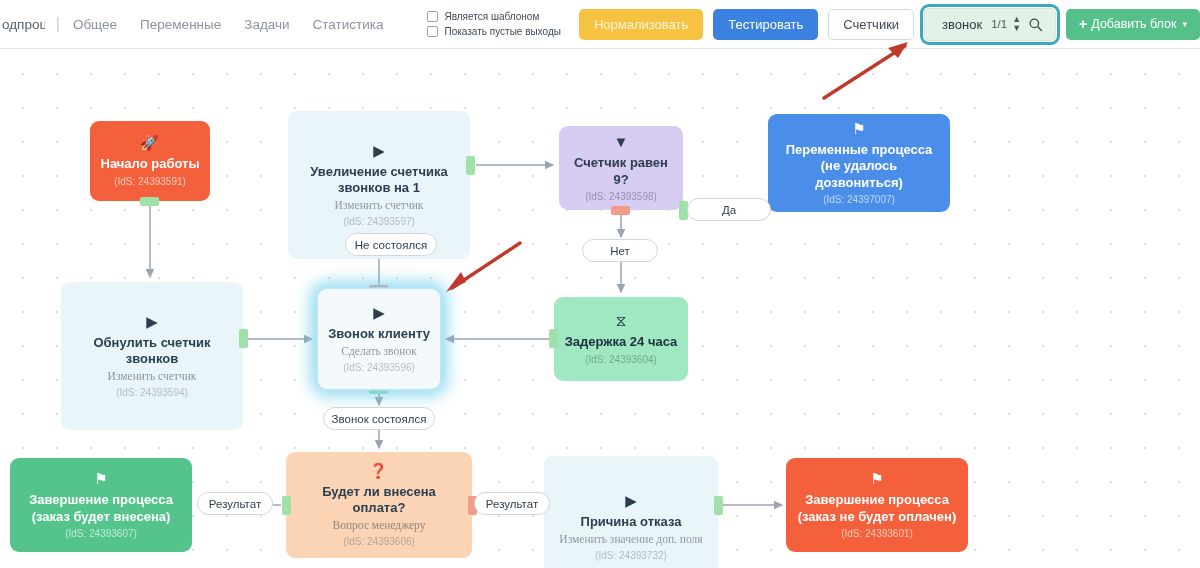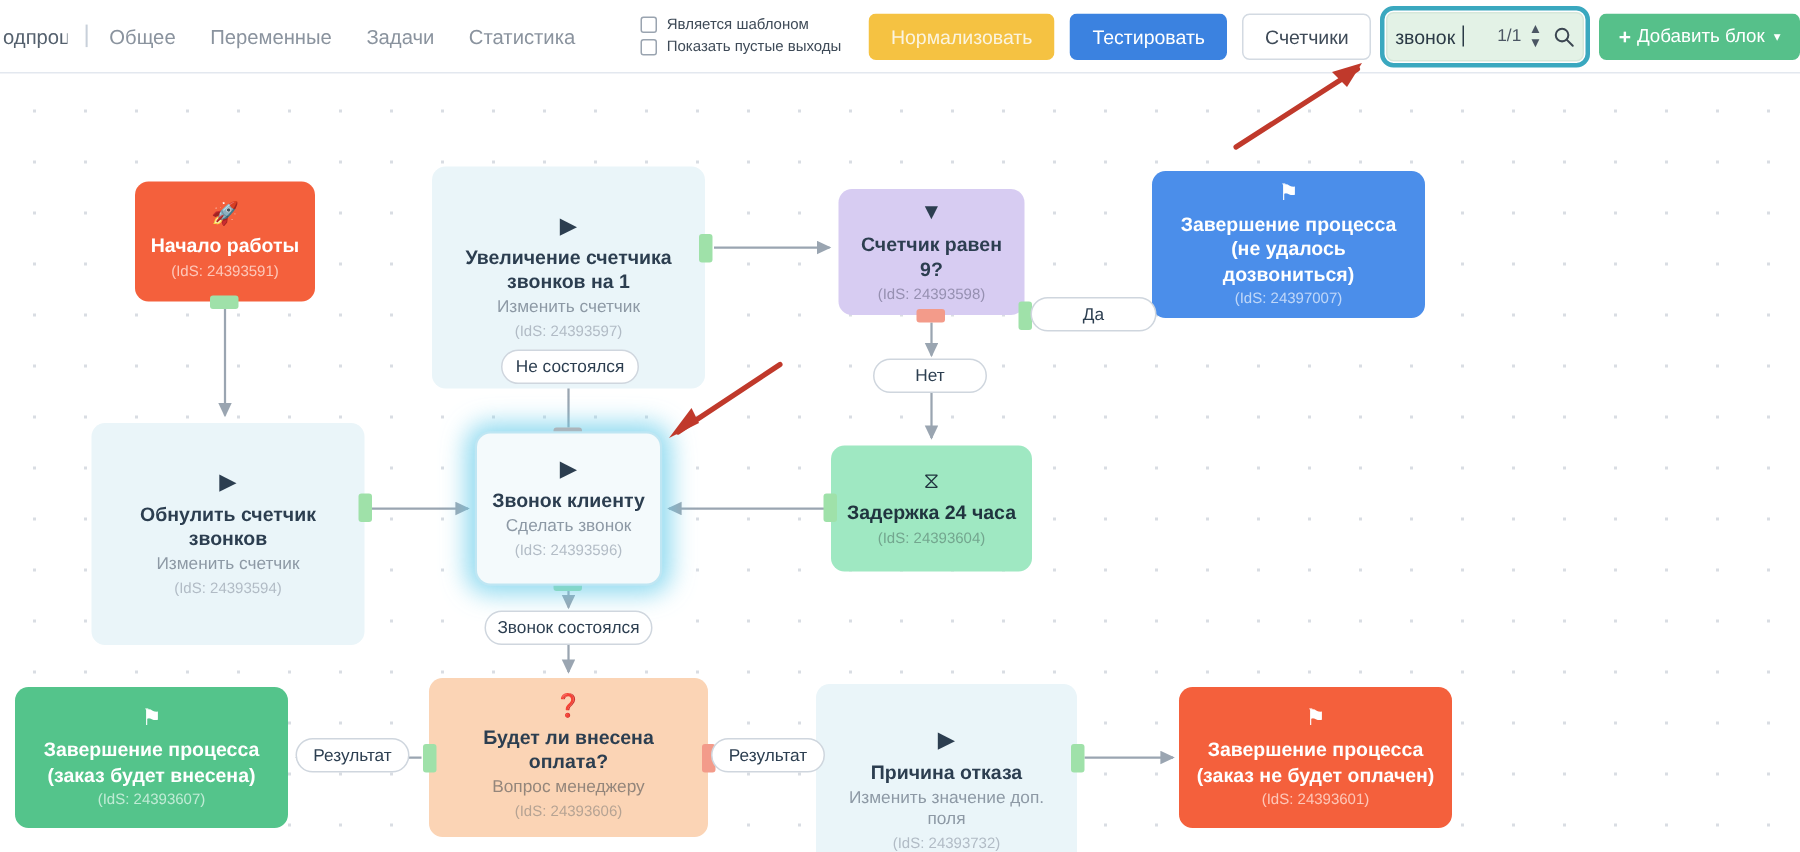--- a/index.html
+++ b/index.html
@@ -45,21 +45,21 @@
   .btn-norm{ background:#f5c242; color:#fbf4df; }
   .btn-count{ background:#fff; color:#3e4a57; border:1px solid #d3dae2; }
   .btn-add{ background:#56c08a; color:#fff; font-size:12.5px; padding:0 12px; }
   .btn-add .plus{ font-size:14px; margin-right:4px; font-weight:700; }
   .btn-add .caret{ margin-left:6px; font-size:9px; }
 
   .searchbox{
     height:33px; width:132px; border-radius:5px;
     background:#e3f2e6; border:1px solid #d6e7da;
     outline:3px solid #3aa8bf; outline-offset:1px;
-    display:flex; align-items:center; padding:0 5px; gap:4px; position:relative;
+    display:flex; align-items:center; padding:0 17px; gap:4px; position:relative;
   }
   .searchbox .sval{ font-size:13px; color:#2b3a46; white-space:nowrap; }
   .caret-bar{
     display:inline-block; width:1px; height:14px; background:#2b3a46; margin-left:1px;
   }
   .scount{ margin-left:auto; font-size:11.5px; color:#4b5663; white-space:nowrap; }
   .spin{ font-size:9px; color:#4b5663; margin:0 3px 0 1px; line-height:1; }
   .mag{ width:15px; height:15px; flex:none; }
 
   
@@ -72,21 +72,21 @@
   }
   #edges{ position:absolute; left:0; top:0; width:1200px; height:519px; }
 
   .node{
     position:absolute; border-radius:9px; text-align:center;
     display:flex; flex-direction:column; align-items:center; justify-content:center;
     padding:6px 8px; z-index:5;
   }
   .node .ico{ font-size:15px; line-height:1; margin-bottom:6px; }
   .node .ttl{ font-size:13px; font-weight:700; line-height:1.26; }
-  .node .sub{ font-size:11.5px; margin-top:3px; line-height:1.2; }
+  .node .sub{ font-size:11.5px; margin-top:3px; line-height:1.2;font-family:Liberation Serif, serif; }
   .node .ids{ font-size:10px; margin-top:3px; opacity:.85; }
 
   .n-light{ background:#eaf5f9; color:#2c3e50; }
   .n-light .sub{ color:#8d99a5; }
   .n-light .ids{ color:#a8b2bd; }
   .n-red{ background:#f4603c; color:#fff; }
   .n-red .ids{ color:#ffd9ce; }
   .n-purple{ background:#d7ccf2; color:#2c3e50; }
   .n-purple .ids{ color:#8b86a6; }
   .n-blue{ background:#4b8eea; color:#fff; }
@@ -223,21 +223,21 @@
   <div class="node n-purple" style="left:559px;top:77px;width:124px;height:84px;">
     <div class="ico">▼</div>
     <div class="ttl">Счетчик равен 9?</div>
     <div class="ids">(IdS: 24393598)</div>
   </div>
   <div class="handle h-green h-h" style="left:679px;top:152px;"></div>
   <div class="handle h-red h-v" style="left:611px;top:157px;"></div>
 
   <div class="node n-blue" style="left:768px;top:65px;width:182px;height:98px;">
     <div class="ico">⚑</div>
-    <div class="ttl">Завершение процесса (не удалось дозвониться)</div>
+    <div class="ttl">Переменные процесса (не удалось дозвониться)</div>
     <div class="ids">(IdS: 24397007)</div>
   </div>
 
   <div class="node n-light" style="left:61px;top:233px;width:182px;height:148px;">
     <div class="ico">▶</div>
     <div class="ttl">Обнулить счетчик звонков</div>
     <div class="sub">Изменить счетчик</div>
     <div class="ids">(IdS: 24393594)</div>
   </div>
   <div class="handle h-green h-h" style="left:239px;top:280px;"></div>
@@ -282,21 +282,21 @@
   <div class="handle h-green h-h" style="left:714px;top:447px;"></div>
 
   <div class="node n-red" style="left:786px;top:409px;width:182px;height:94px;">
     <div class="ico">⚑</div>
     <div class="ttl">Завершение процесса (заказ не будет оплачен)</div>
     <div class="ids">(IdS: 24393601)</div>
   </div>
 
   <div class="elabel" style="left:687px;top:149px;width:84px;">Да</div>
   <div class="elabel" style="left:582px;top:190px;width:76px;">Нет</div>
-  <div class="elabel" style="left:334px;top:184px;width:92px;">Не состоялся</div>
+  <div class="elabel" style="left:345px;top:184px;width:92px;">Не состоялся</div>
   <div class="elabel" style="left:323px;top:358px;width:112px;">Звонок состоялся</div>
   <div class="elabel" style="left:197px;top:443px;width:76px;">Результат</div>
   <div class="elabel" style="left:474px;top:443px;width:76px;">Результат</div>
 </div>
 
 <svg id="annots" viewBox="0 0 1200 568">
   <g fill="none" stroke="#c0392b" stroke-width="3.4" stroke-linecap="round">
     <line x1="824" y1="98" x2="905" y2="46"></line>
     <line x1="520" y1="243" x2="452" y2="288"></line>
   </g>

